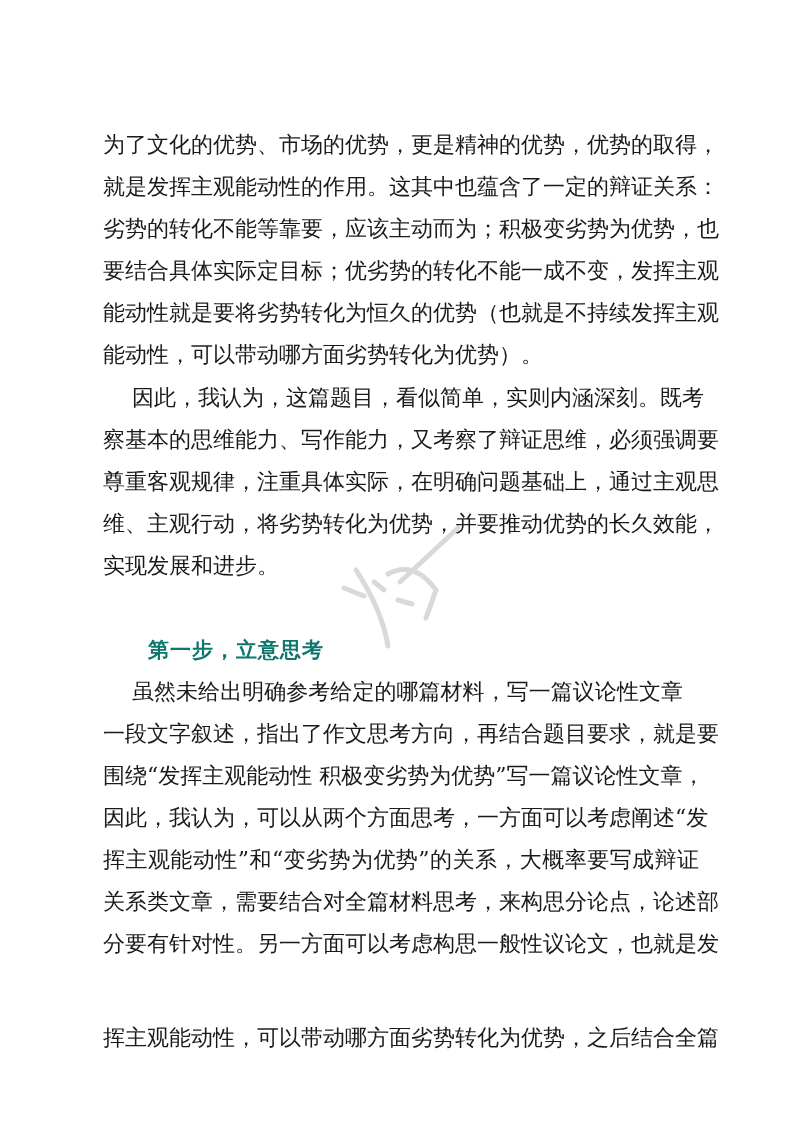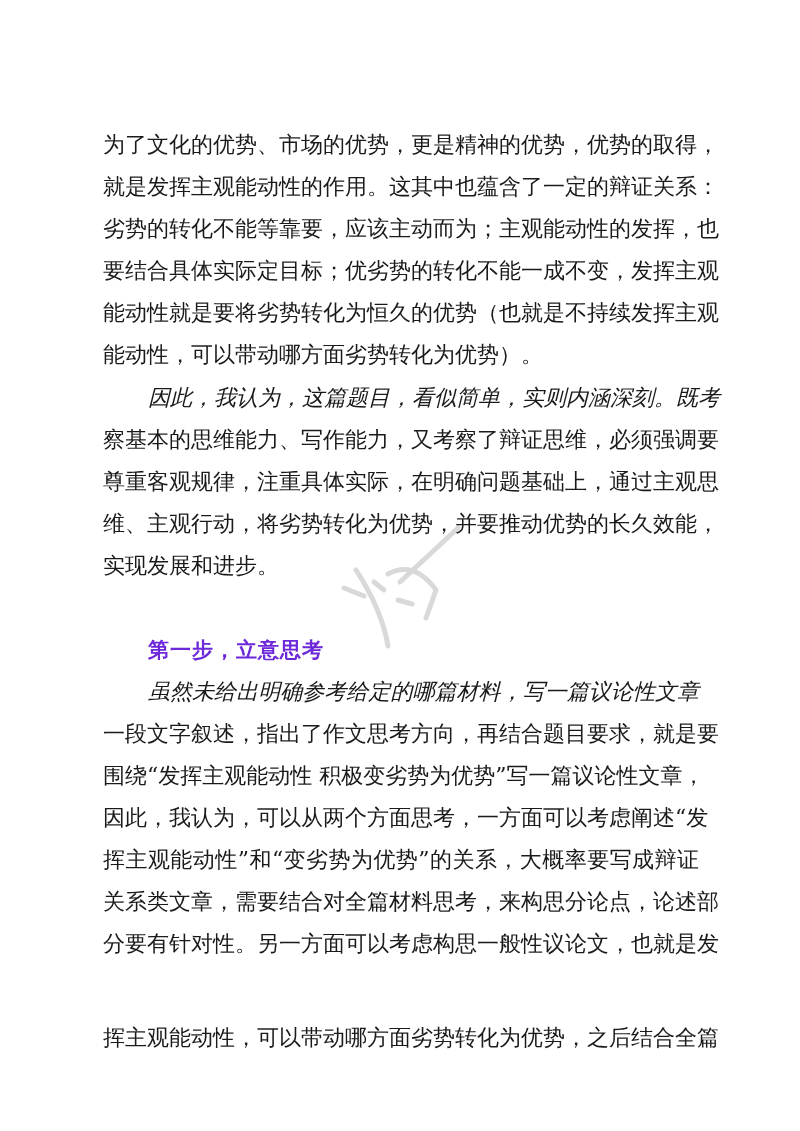--- a/index.html
+++ b/index.html
@@ -31,33 +31,32 @@
       color: #1a1a1a;
       white-space: nowrap;
       text-align: justify;
       text-align-last: justify;
       letter-spacing: 0px;
     }
     .line.last {
       text-align-last: left;
     }
     .line.indent {
-      left: 148px;
+      left: 132px;
       width: 551px;
-      font-style: italic;
     }
     .heading {
       position: absolute;
       left: 148px;
       height: 30px;
       line-height: 30px;
       font-family: "DejaVu Sans", "Liberation Sans", sans-serif;
       font-weight: bold;
       font-size: 21px;
-      color: #6d28d9;
+      color: #0f766e;
       white-space: nowrap;
       letter-spacing: 1px;
     }
     .watermark {
       position: absolute;
       left: 330px;
       top: 520px;
       width: 140px;
       height: 130px;
       pointer-events: none;
@@ -79,21 +78,21 @@
 
       <path d="M26 50 Q52 90 58 126"></path>
 
       <path d="M58 54 Q84 40 106 70 L96 98"></path>
     </g>
   </svg>
 
   <div>
     <div class="line" style="top:130px">为了文化的优势、市场的优势，更是精神的优势，优势的取得，</div>
     <div class="line" style="top:172px">就是发挥主观能动性的作用。这其中也蕴含了一定的辩证关系：</div>
-    <div class="line" style="top:214px">劣势的转化不能等靠要，应该主动而为；主观能动性的发挥，也</div>
+    <div class="line" style="top:214px">劣势的转化不能等靠要，应该主动而为；积极变劣势为优势，也</div>
     <div class="line" style="top:256px">要结合具体实际定目标；优劣势的转化不能一成不变，发挥主观</div>
     <div class="line" style="top:298px">能动性就是要将劣势转化为恒久的优势（也就是不持续发挥主观</div>
     <div class="line last" style="top:340px">能动性，可以带动哪方面劣势转化为优势）。</div>
   </div>
 
   <div>
     <div class="line indent" style="top:383px">因此，我认为，这篇题目，看似简单，实则内涵深刻。既考</div>
     <div class="line" style="top:425px">察基本的思维能力、写作能力，又考察了辩证思维，必须强调要</div>
     <div class="line" style="top:467px">尊重客观规律，注重具体实际，在明确问题基础上，通过主观思</div>
     <div class="line" style="top:509px">维、主观行动，将劣势转化为优势，并要推动优势的长久效能，</div>

